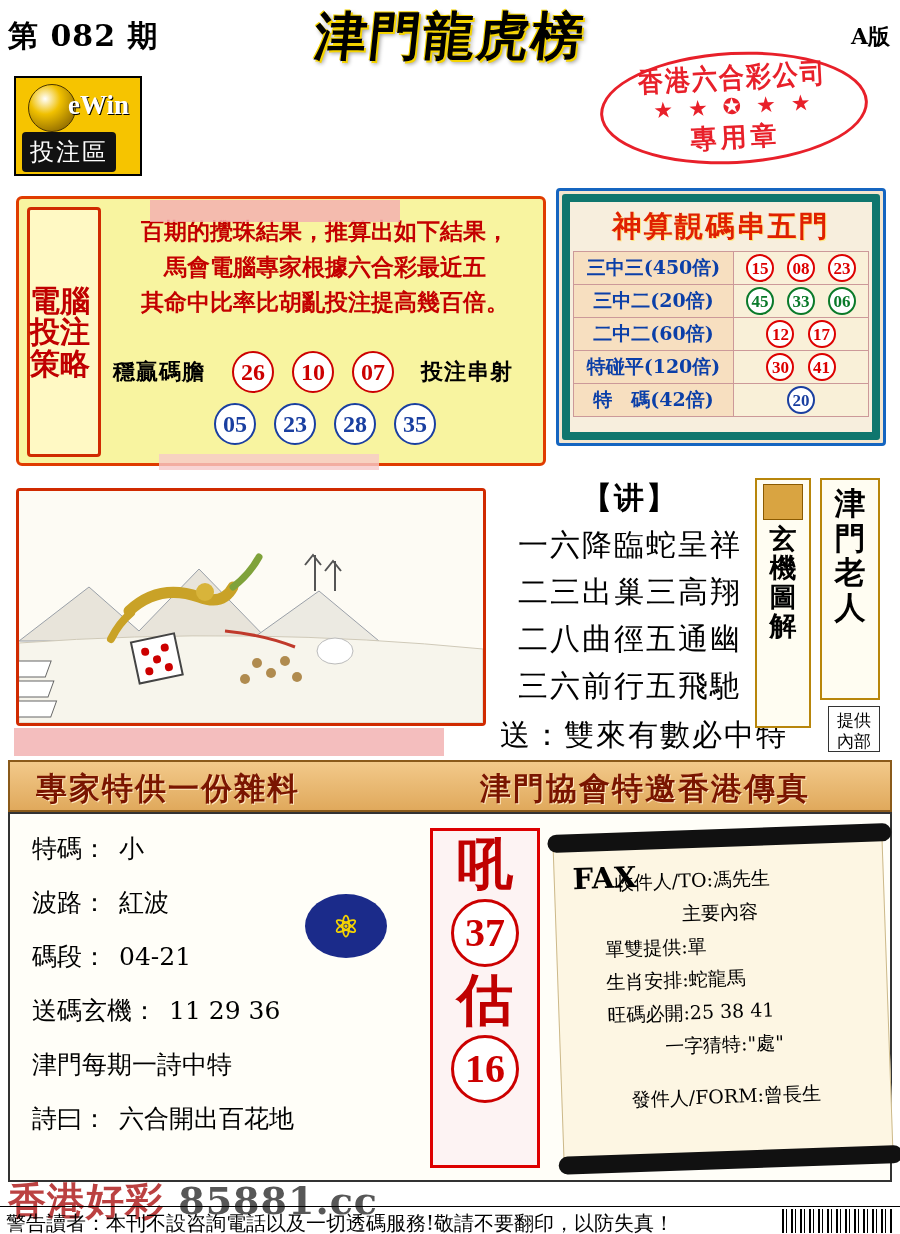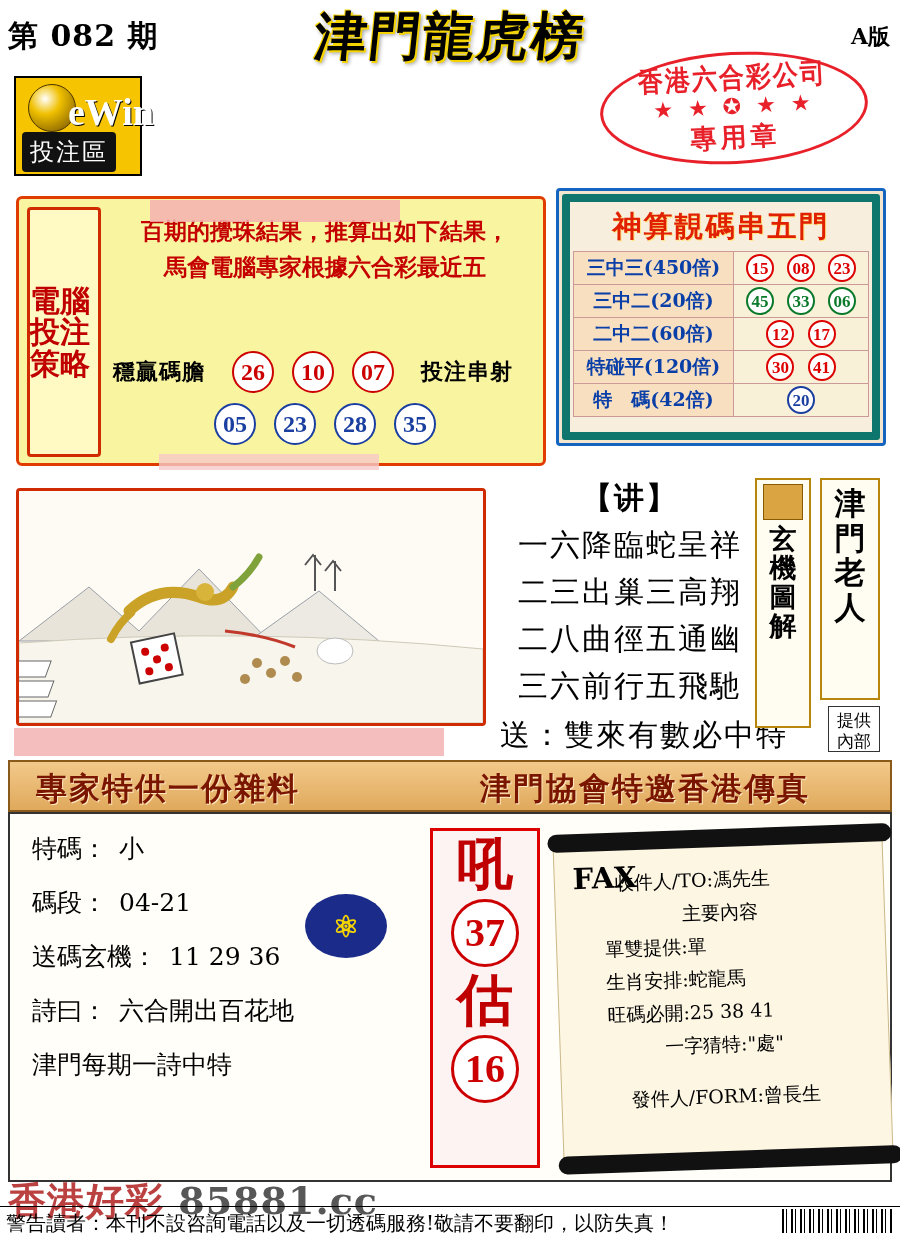--- a/index.html
+++ b/index.html
@@ -46,21 +46,21 @@
   .ewin {
     position:absolute; left:14px; top:76px; width:128px; height:100px;
     background:#f6c400; border:2px solid #000;
   }
   .ewin .ball {
     position:absolute; left:12px; top:6px; width:48px; height:48px; border-radius:50%;
     background:radial-gradient(circle at 35% 30%, #fff 0%, #f0c000 35%, #6b4a00 100%);
     border:1px solid #4a3500;
   }
   .ewin .ewintext {
-    position:absolute; left:52px; top:12px; color:#fff; font-size:38px; font-weight:bold;
+    position:absolute; left:52px; top:12px; color:#fff; font-size:27px; font-weight:bold;
     font-family:"Liberation Serif", serif; text-shadow:1px 1px 0 #000;
   }
   .ewin .badge {
     position:absolute; left:6px; top:54px; width:94px; height:40px;
     background:#111; color:#fff; border-radius:4px; text-align:center;
     font-family:"DejaVu Serif", serif; font-size:24px; line-height:40px; letter-spacing:2px;
   }
 
   
   .stratbox {
@@ -270,20 +270,21 @@
     <div class="ball"></div>
     <div class="ewintext">eWin</div>
     <div class="badge">投注區</div>
   </div>
 
   <div class="stratbox">
     <div class="stratlabel">電腦投注策略</div>
     <div class="strattext">
       <div>百期的攪珠結果，推算出如下結果，</div>
       <div>馬會電腦專家根據六合彩最近五</div>
+      <div>其命中比率比胡亂投注提高幾百倍。</div>
     </div>
     <div class="numrow r1">
       <span class="rowlab">穩贏碼膽</span>
       <span class="ball-n">26</span>
       <span class="ball-n">10</span>
       <span class="ball-n">07</span>
       <span class="rowlab right">投注串射</span>
     </div>
     <div class="numrow r2">
       <span class="ball-n blue">05</span>
@@ -411,30 +412,33 @@
     <div class="b1">專家特供一份雜料</div>
     <div class="b2">津門協會特邀香港傳真</div>
   </div>
 
   <div class="lower">
     <div class="leftlist">
       <div class="li">
         <span>特碼：</span><span class="v">小</span>
       </div>
       <div class="li">
+        <span>波路：</span><span class="v">紅波</span>
+      </div>
+      <div class="li">
         <span>碼段：</span><span class="v">04-21</span>
       </div>
       <div class="li">
         <span>送碼玄機：</span><span class="v">11 29 36</span>
       </div>
       <div class="li">
+        <span>津門每期一詩中特</span>
+      </div>
+      <div class="li">
         <span>詩曰：</span><span class="v">六合開出百花地</span>
-      </div>
-      <div class="li">
-        <span>津門每期一詩中特</span>
       </div>
     </div>
 
     <div class="emblem">
       <div class="g">⚛</div>
     </div>
 
     <div class="redcol">
       <div class="ch">吼</div>
       <div class="bigball">37</div>

